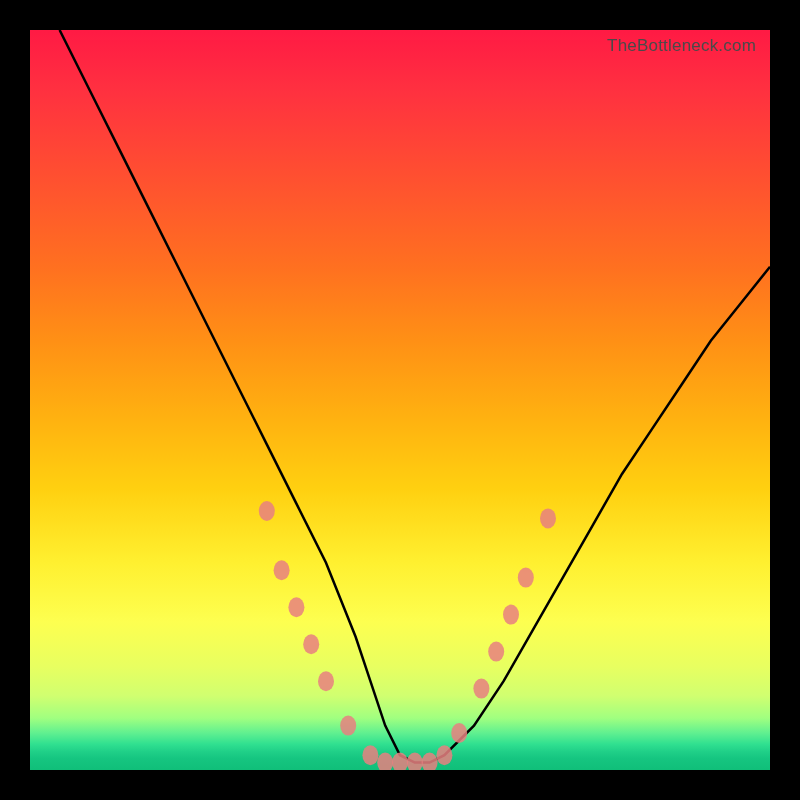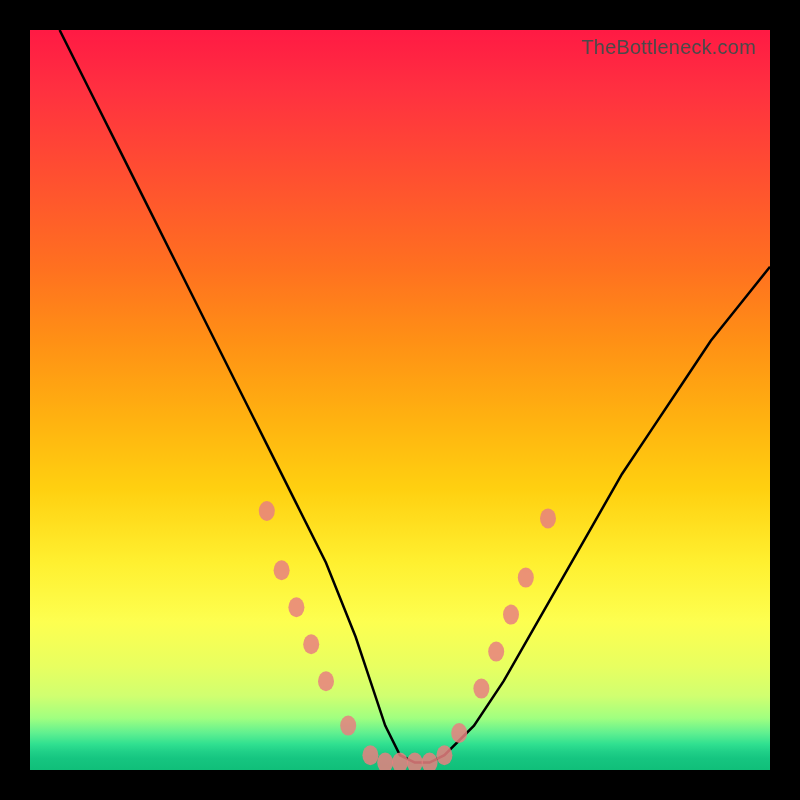--- a/index.html
+++ b/index.html
@@ -41,21 +41,21 @@
       #20d088 97.5%,
       #15c580 98.5%,
       #10bf79 100%
     );
   }
   .watermark {
     position: absolute;
     top: 6px;
     right: 14px;
     color: #4a4a4a;
-    font-size: 20px;
+    font-size: 17px;
     font-weight: 500;
     letter-spacing: 0.2px;
   }
   svg.curve {
     position: absolute;
     left: 0;
     top: 0;
     width: 740px;
     height: 740px;
   }

